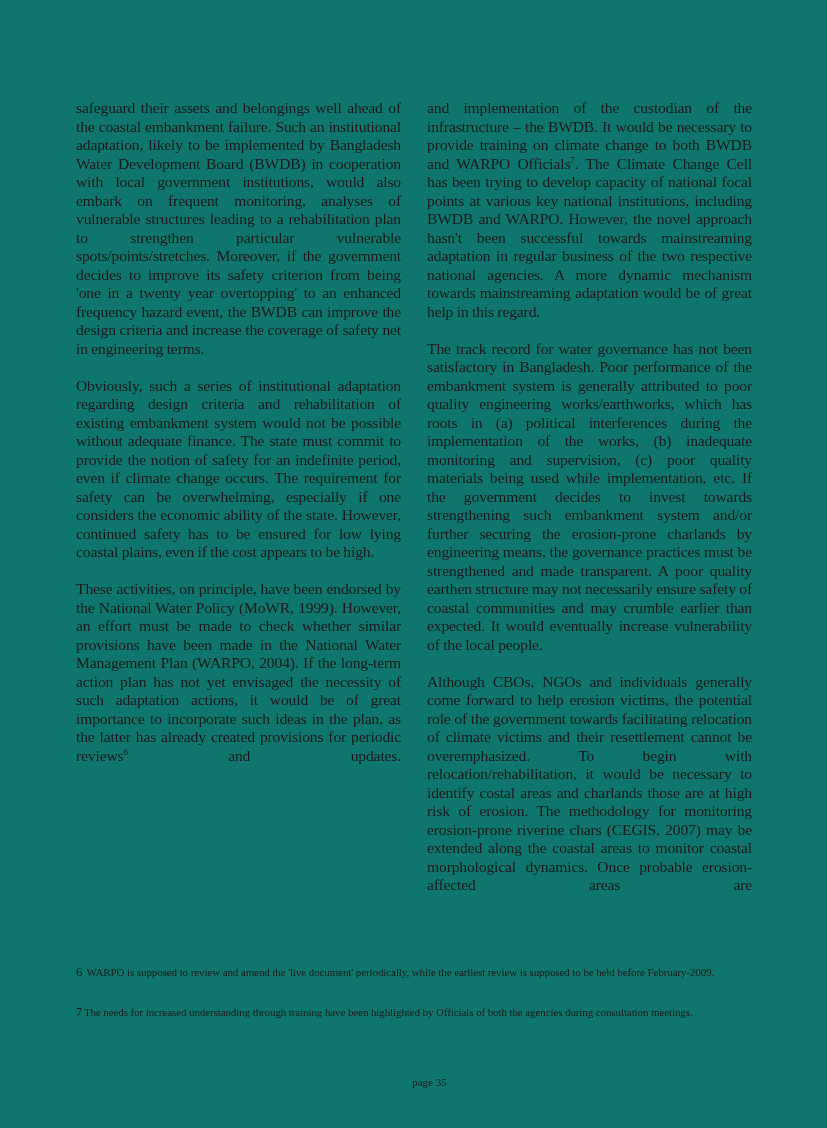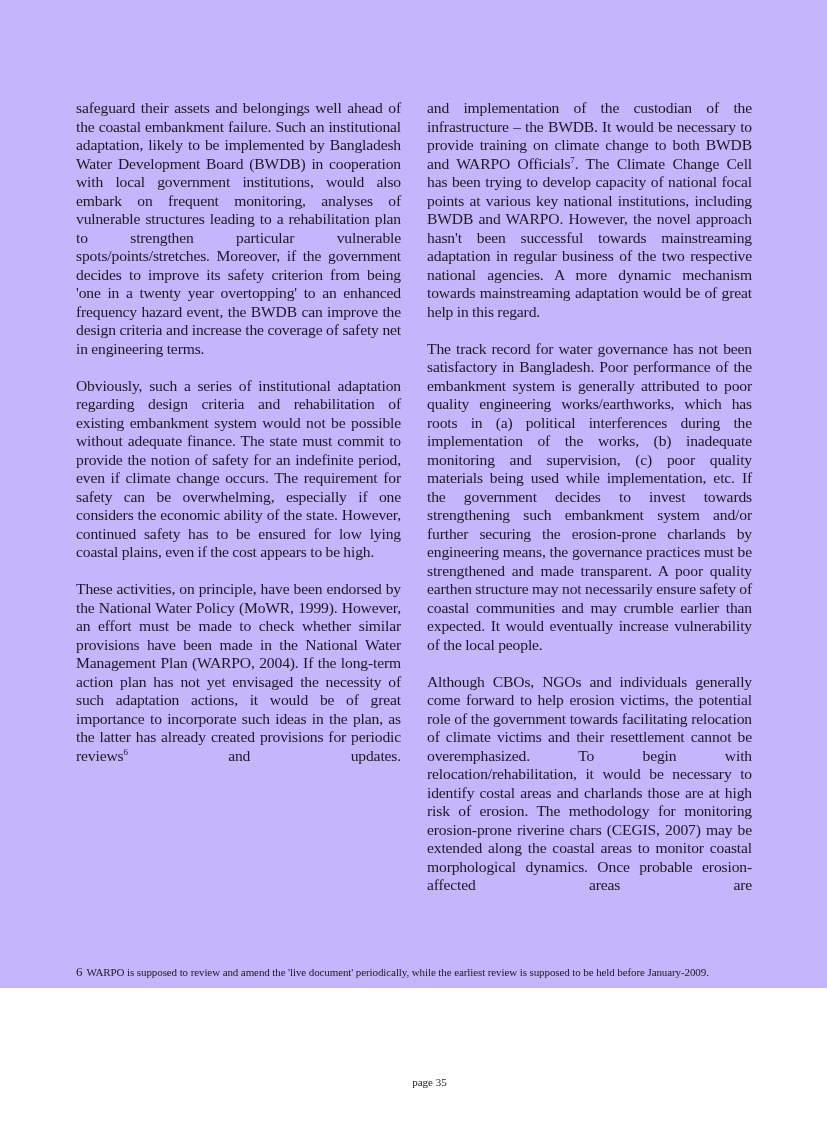--- a/index.html
+++ b/index.html
@@ -12,22 +12,22 @@
       height: 1128px;
       position: relative;
       overflow: hidden;
       color: #1a1a1a;
       font-family: "Liberation Serif", "DejaVu Serif", serif;
     }
     .page {
       position: absolute;
       left: 0; top: 0;
       width: 827px;
-      height: 988px;
-      background: #c4b5fd;
+      height: 1128px;
+      background: #0f766e;
     }
     .columns {
       position: absolute;
       top: 99px;
       left: 76px;
       width: 676px;
       display: flex;
       justify-content: space-between;
     }
     .col {
@@ -97,19 +97,22 @@
     <div class="col">
       <p><span>and implementation of the custodian of the infrastructure – the BWDB. It would be necessary to provide training on climate change to both BWDB and WARPO Officials</span><sup class="fn">7</sup><span>. The Climate Change Cell has been trying to develop capacity of national focal points at various key national institutions, including BWDB and WARPO. However, the novel approach hasn't been successful towards mainstreaming adaptation in regular business of the two respective national agencies. A more dynamic mechanism towards mainstreaming adaptation would be of great help in this regard.</span></p>
       <p>The track record for water governance has not been satisfactory in Bangladesh. Poor performance of the embankment system is generally attributed to poor quality engineering works/earthworks, which has roots in (a) political interferences during the implementation of the works, (b) inadequate monitoring and supervision, (c) poor quality materials being used while implementation, etc. If the government decides to invest towards strengthening such embankment system and/or further securing the erosion-prone charlands by engineering means, the governance practices must be strengthened and made transparent. A poor quality earthen structure may not necessarily ensure safety of coastal communities and may crumble earlier than expected. It would eventually increase vulnerability of the local people.</p>
       <p>Although CBOs, NGOs and individuals generally come forward to help erosion victims, the potential role of the government towards facilitating relocation of climate victims and their resettlement cannot be overemphasized. To begin with relocation/rehabilitation, it would be necessary to identify costal areas and charlands those are at high risk of erosion. The methodology for monitoring erosion-prone riverine chars (CEGIS, 2007) may be extended along the coastal areas to monitor coastal morphological dynamics. Once probable erosion-affected areas are</p>
     </div>
 
   </div>
 
   <div class="footnotes">
     <div class="fn-item">
-      <span class="fn-num">6</span><span>WARPO is supposed to review and amend the 'live document' periodically, while the earliest review is supposed to be held before January-2009.</span>
+      <span class="fn-num">6</span><span>WARPO is supposed to review and amend the 'live document' periodically, while the earliest review is supposed to be held before February-2009.</span>
+    </div>
+    <div class="fn-item">
+      <span class="fn-num small">7</span><span>The needs for increased understanding through training have been highlighted by Officials of both the agencies during consultation meetings.</span>
     </div>
   </div>
 
   <div class="page-number">page 35</div>
 
 </div>
 
 </body></html>

